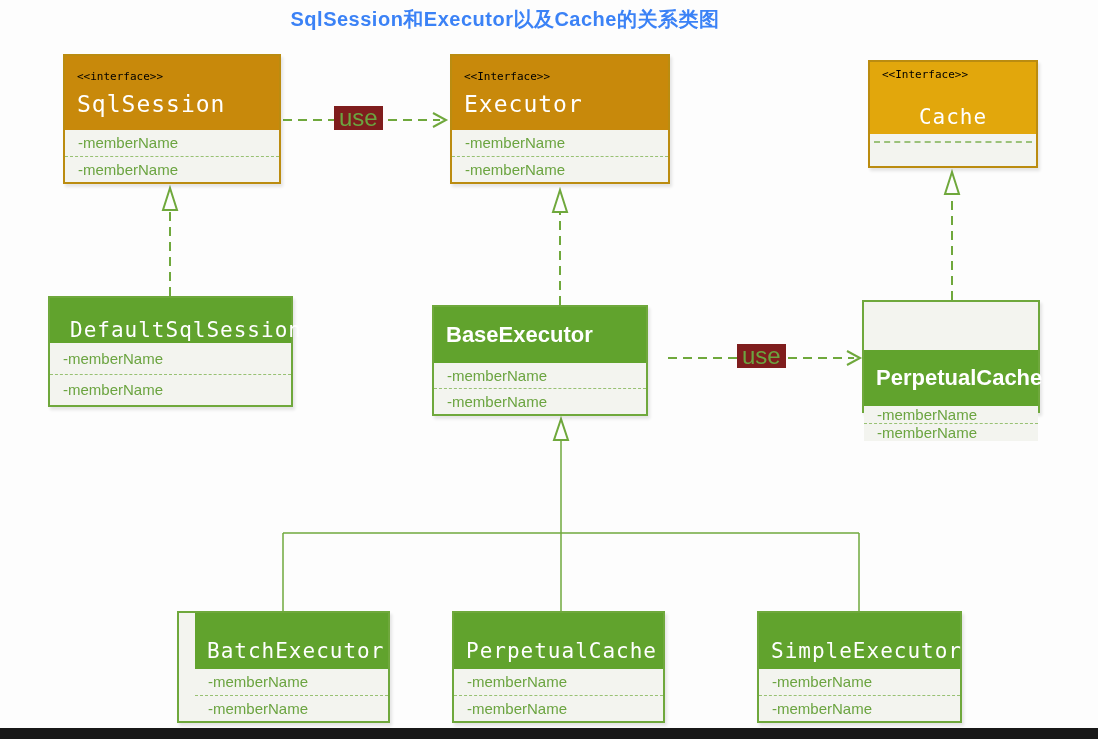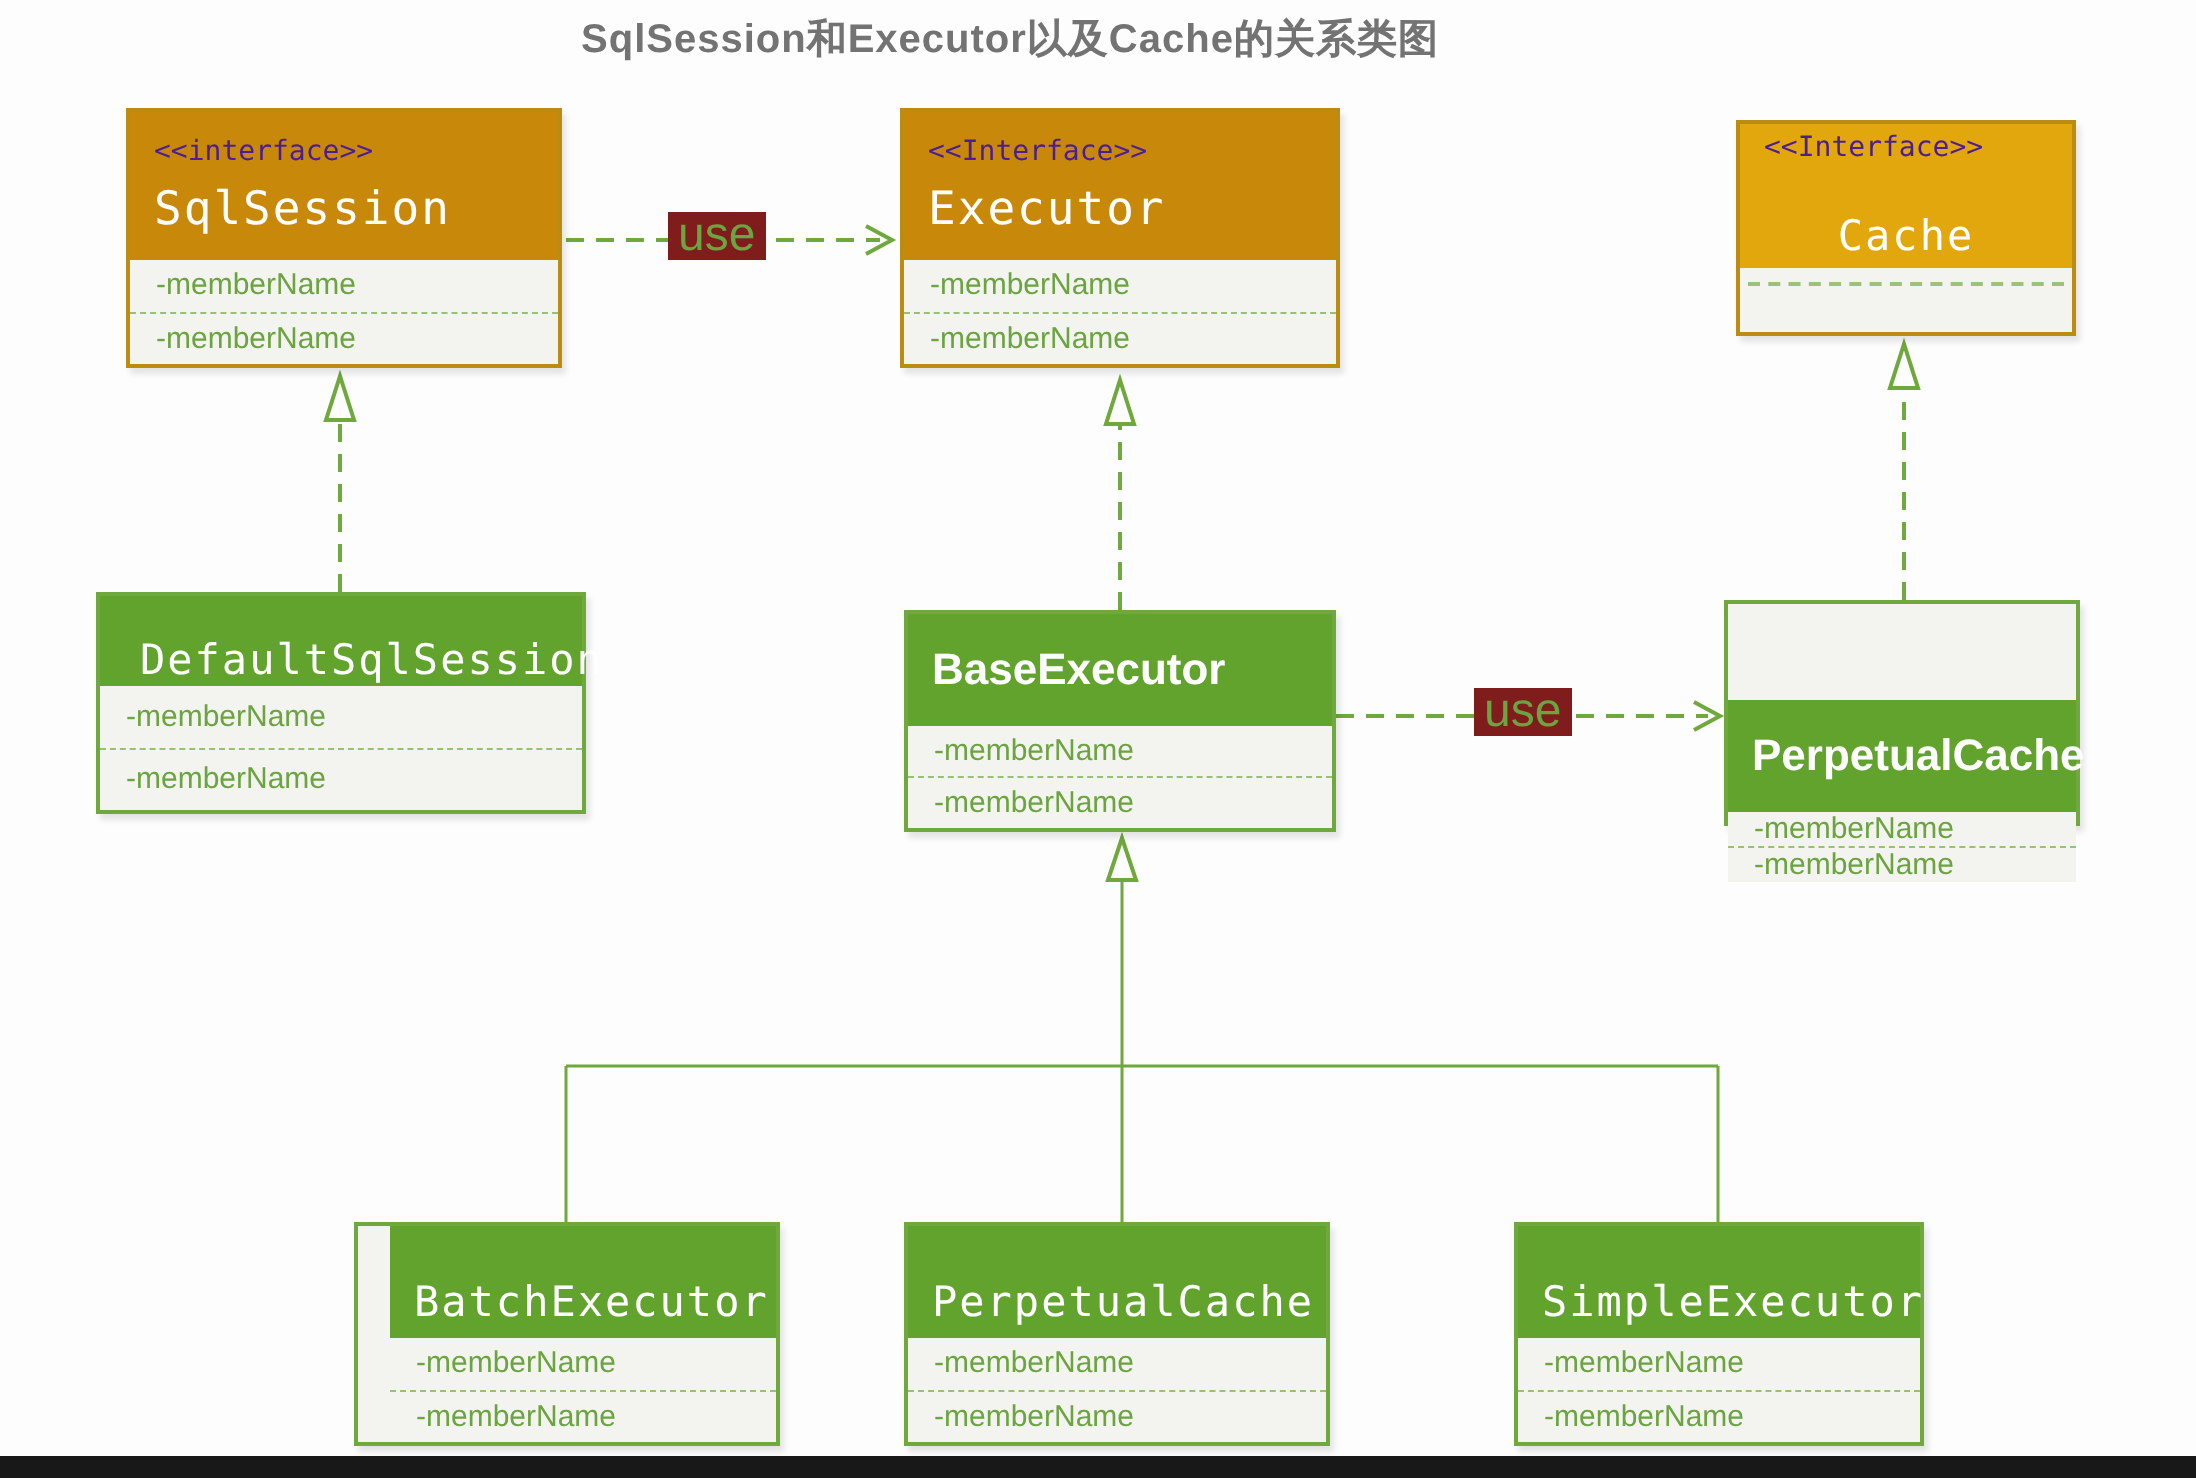--- a/index.html
+++ b/index.html
@@ -3,40 +3,40 @@
 <meta charset="utf-8">
 <style>
   html,body{margin:0;padding:0;}
   body{font-family:"Liberation Sans",sans-serif;}
   .canvas{
     position:relative;width:1098px;height:739px;
     background:#FDFDFD;overflow:hidden;
   }
   .diagram-title{
     position:absolute;top:6px;left:0;width:1010px;
-    text-align:center;font-size:20px;font-weight:bold;color:#737373;
+    text-align:center;font-size:20px;font-weight:bold;color:#3b82f6;
     letter-spacing:0.5px;
   }
   .box{
     position:absolute;box-sizing:border-box;border:2px solid;
     background:#F3F4EF;box-shadow:2px 3px 3px rgba(0,0,0,0.10);
     display:flex;flex-direction:column;
   }
   .box.iface{border-color:#BB8C10;}
   .box.cls{border-color:#6FA83C;}
   .hdr{
     box-sizing:border-box;color:#FFFFFF;padding:0 12px;
     display:flex;flex-direction:column;justify-content:center;flex:0 0 auto;
   }
   .iface .hdr{background:#C8890B;}
   .iface.bright .hdr{background:#E2A70C;}
   .cls .hdr{background:#61A32D;}
   .stereo{
-    font-family:"DejaVu Sans Mono",monospace;font-size:14px;
-    color:#4c1d95;margin-bottom:8px;
+    font-family:"DejaVu Sans Mono",monospace;font-size:11px;
+    color:#000000;margin-bottom:8px;
   }
   .cname{
     font-family:"DejaVu Sans Mono",monospace;font-size:23px;letter-spacing:1px;
     white-space:nowrap;
   }
   .cname.small{font-size:21px;margin-top:19px;}
   .cname.sans{font-family:"Liberation Sans",sans-serif;font-weight:bold;letter-spacing:0;font-size:22px;}
   .cname.center{text-align:center;}
   .bbody{display:flex;flex-direction:column;flex:1;background:#F3F4EF;}
   .member{
@@ -124,21 +124,21 @@
   <div class="box cls" style="left:48px;top:296px;width:245px;height:111px;">
     <div class="hdr" style="height:45px;padding-left:20px;">
       <div class="cname small">DefaultSqlSession</div>
     </div>
     <div class="bbody">
       <div class="member">-memberName</div>
       <div class="member">-memberName</div>
     </div>
   </div>
 
-  <div class="box cls" style="left:452px;top:305px;width:216px;height:111px;">
+  <div class="box cls" style="left:432px;top:305px;width:216px;height:111px;">
     <div class="hdr" style="height:56px;">
       <div class="cname sans">BaseExecutor</div>
     </div>
     <div class="bbody">
       <div class="member">-memberName</div>
       <div class="member">-memberName</div>
     </div>
   </div>
 
   <div class="box cls" style="left:862px;top:300px;width:178px;height:113px;">

